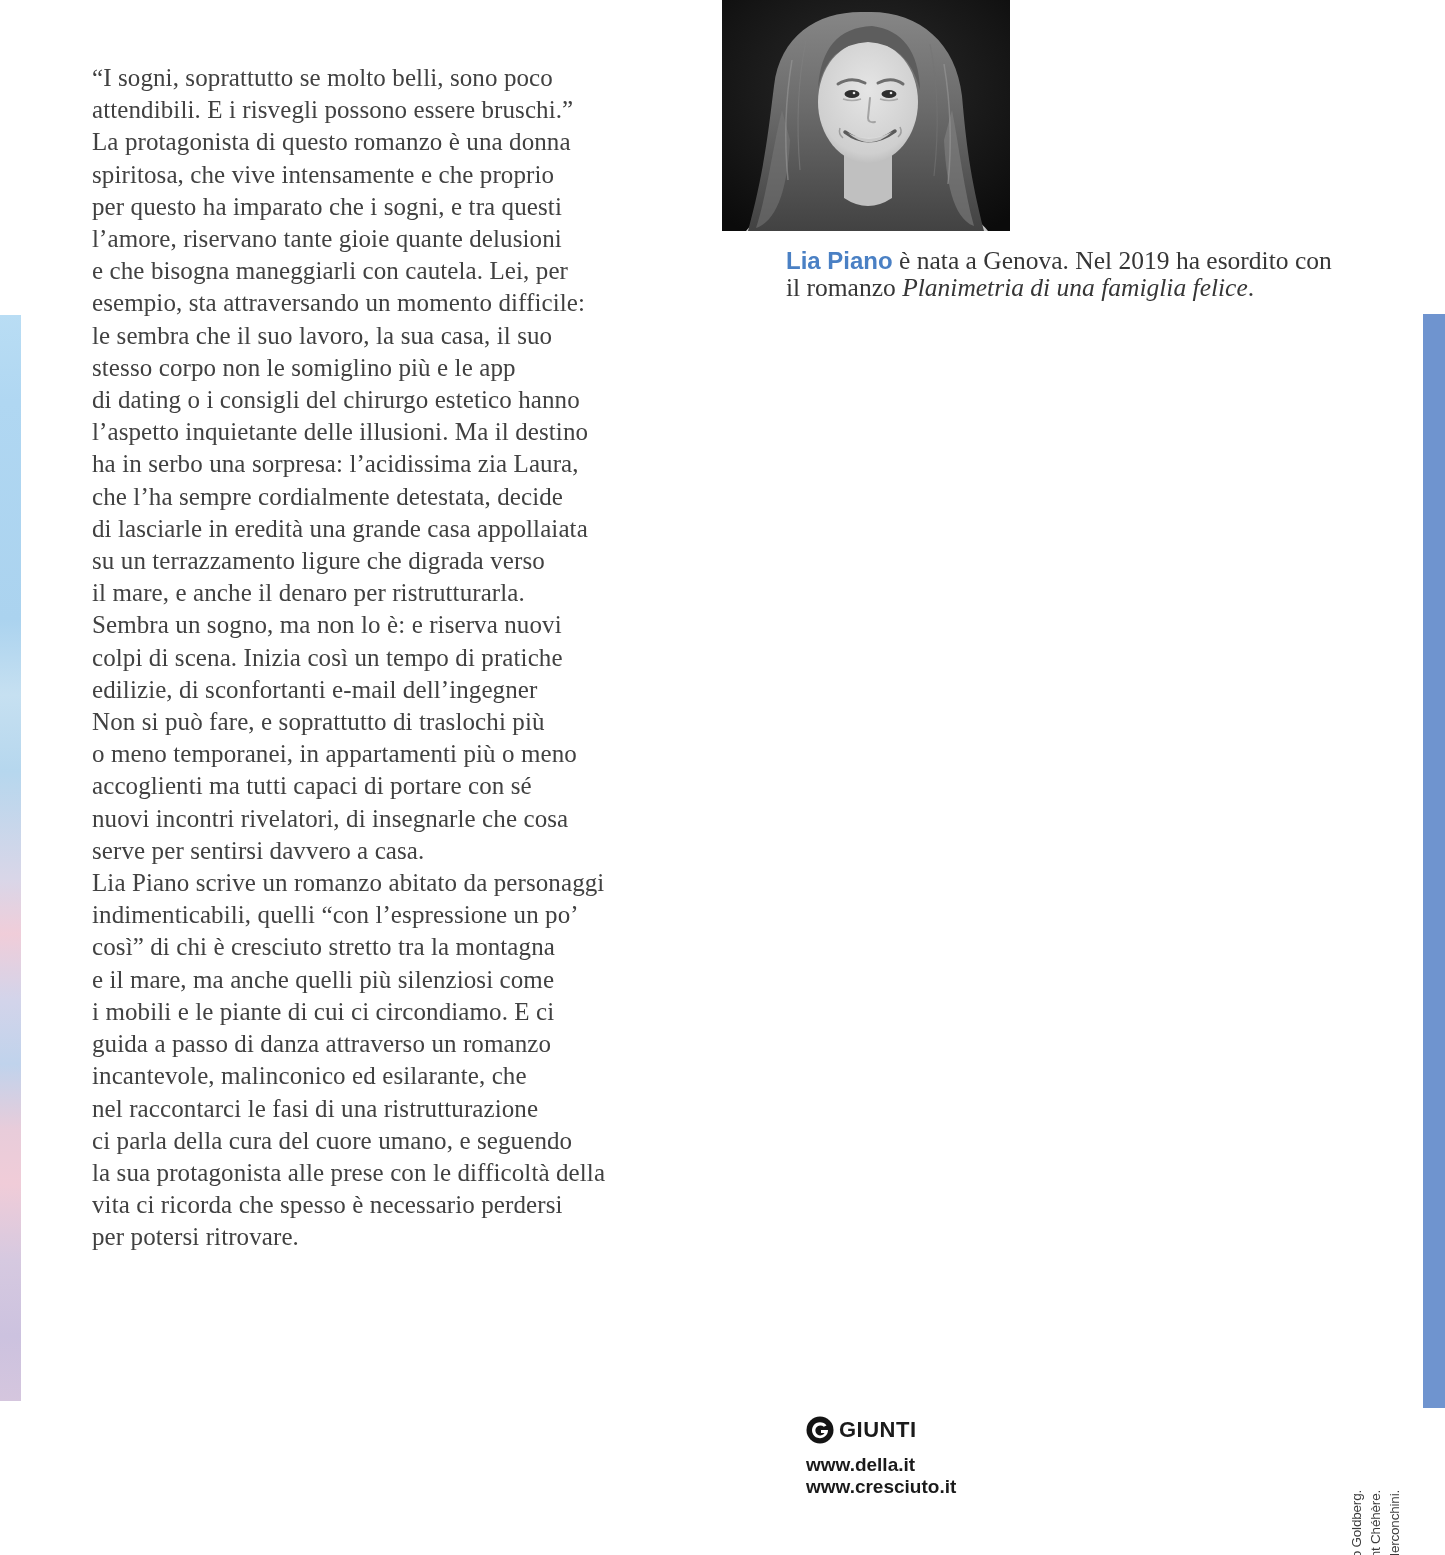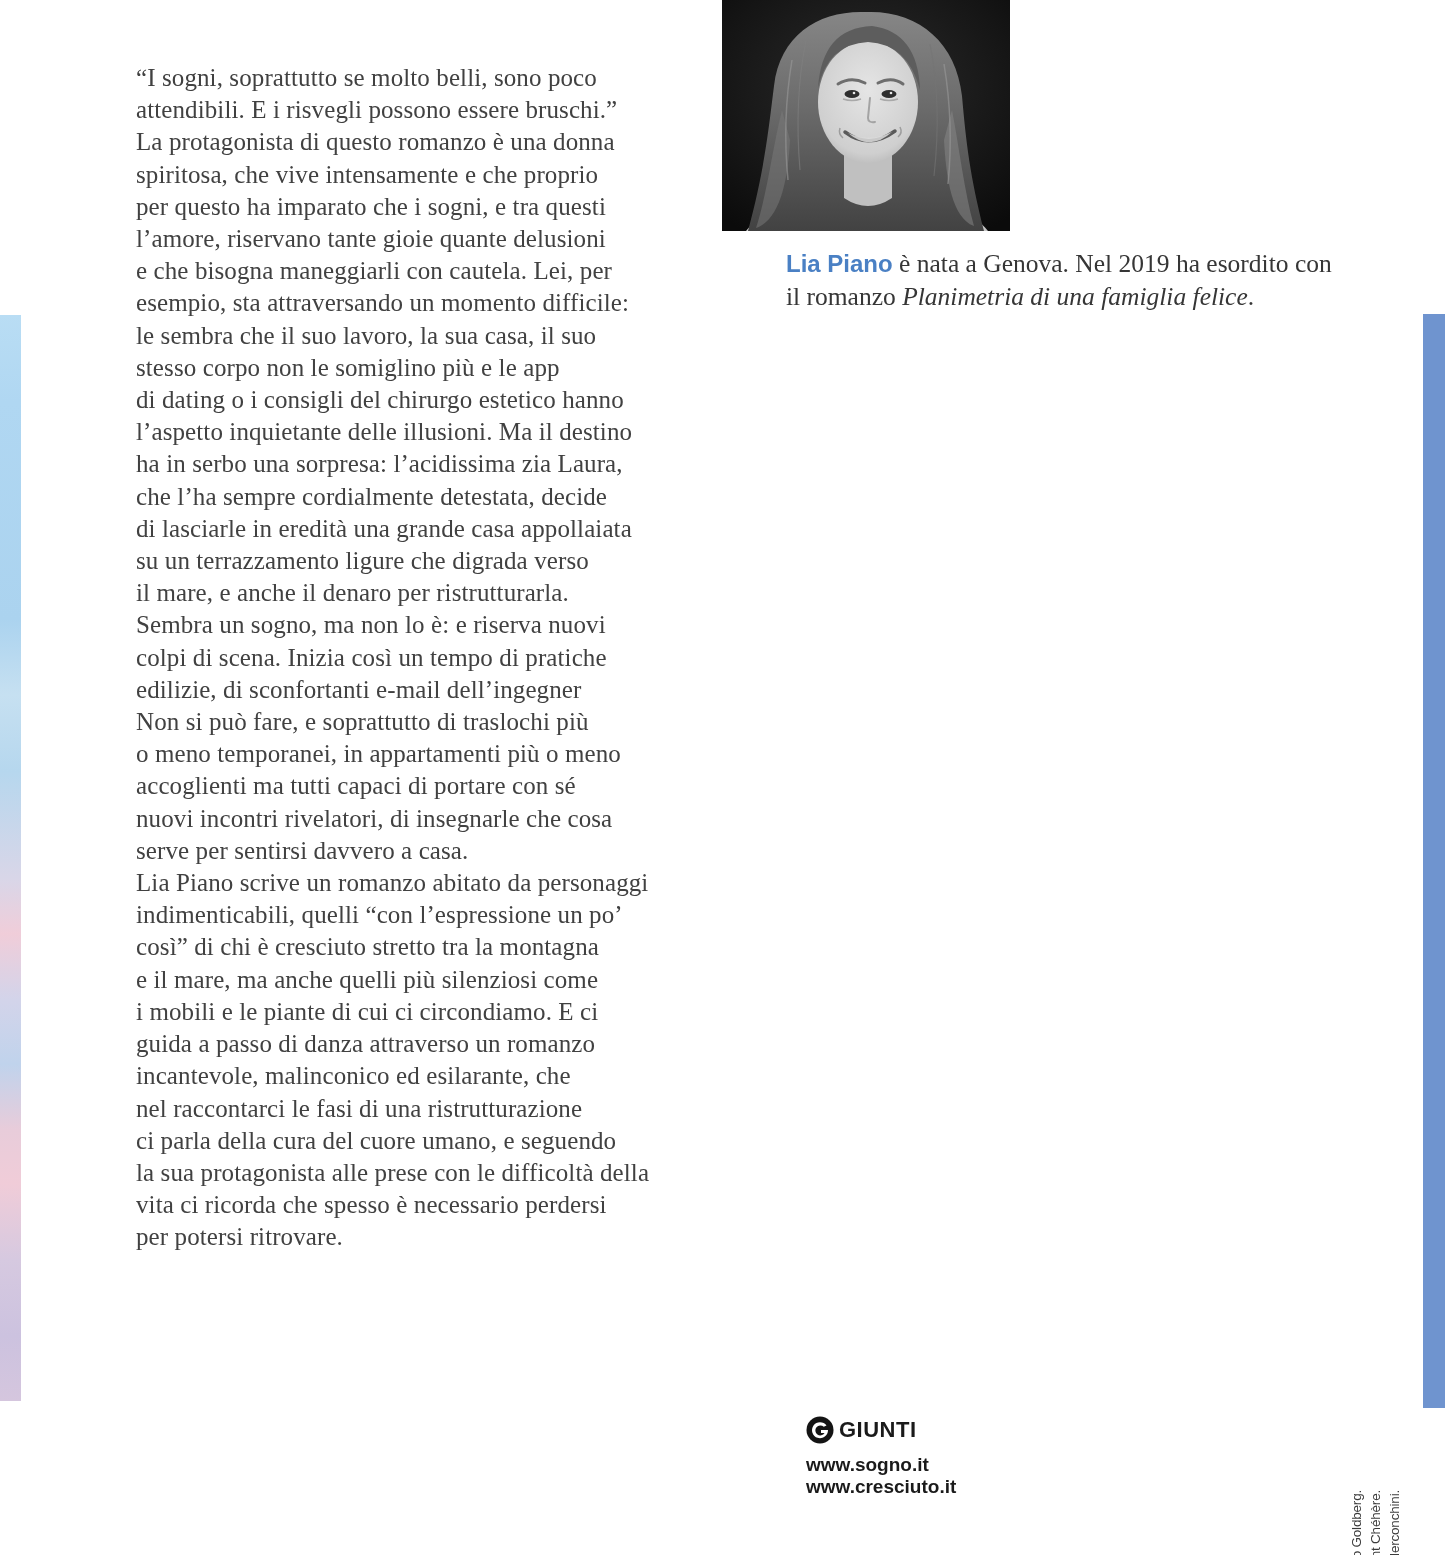--- a/index.html
+++ b/index.html
@@ -20,33 +20,33 @@
   
   .right-strip{
     position:absolute;right:0;top:314px;width:22px;height:1094px;
     background:#6f94cf;
   }
 
   
   .blurb{
     position:absolute;left:92px;top:62px;width:590px;
     font-size:25px;line-height:32.2px;color:#414141;
-    white-space:pre-line;letter-spacing:0.1px;margin-left:44px;
+    white-space:pre-line;letter-spacing:0.1px;
   }
 
   
   .photo{
     position:absolute;left:722px;top:0;width:288px;height:231px;
   }
   .photo svg{display:block;width:100%;height:100%;}
 
   
   .bio{
     position:absolute;left:786px;top:247px;width:566px;
-    font-size:25.5px;line-height:33px;color:#363636;
+    font-size:25.5px;line-height:27px;color:#363636;
   }
   .bio .author-name{
     font-family:"Liberation Sans", sans-serif;font-weight:bold;
     color:#4a80c4;font-size:24px;
   }
   .bio .book-title{font-style:italic;}
 
   
   .publisher{
     position:absolute;left:806px;top:1415px;
@@ -183,21 +183,21 @@
 
 <div class="publisher">
   <div class="logo-row">
     <svg width="28" height="28" viewBox="0 0 28 28" aria-hidden="true">
       <circle cx="14" cy="14" r="13.5" fill="#141414"></circle>
       <path d="M20.5,9.5 A8,8 0 1 0 22,14 L15,14 L15,17 L18.6,17 A5,5 0 1 1 17.8,10.8 Z" fill="#ffffff"></path>
     </svg>
     <span class="logo-name">GIUNTI</span>
   </div>
   <div class="websites">
-    <div>www.sogno.it</div>
+    <div>www.della.it</div>
     <div>www.cresciuto.it</div>
   </div>
 </div>
 
 <div>
   <div class="credit-line credit-1">Fotografia dell’autrice: © Stefano Goldberg.</div>
   <div class="credit-line credit-2"><span> © Laurent Chéhère.</span></div>
   <div class="credit-line credit-3">Progetto grafico: Anita Merconchini.</div>
 </div>
 

